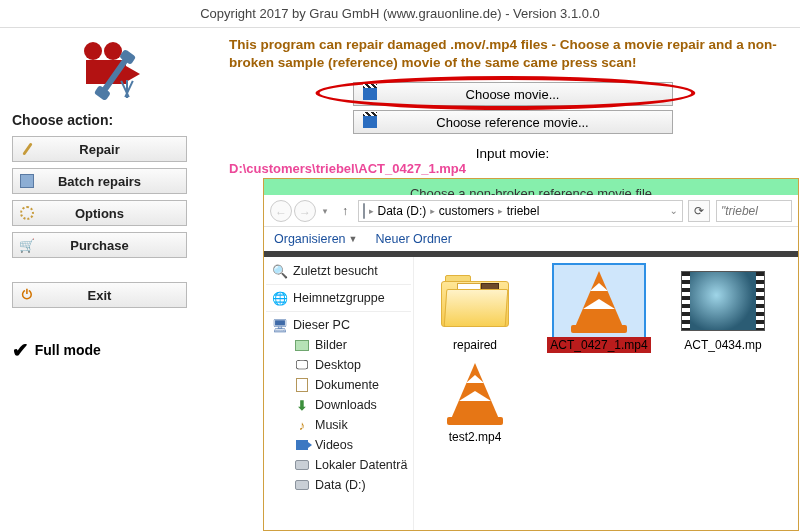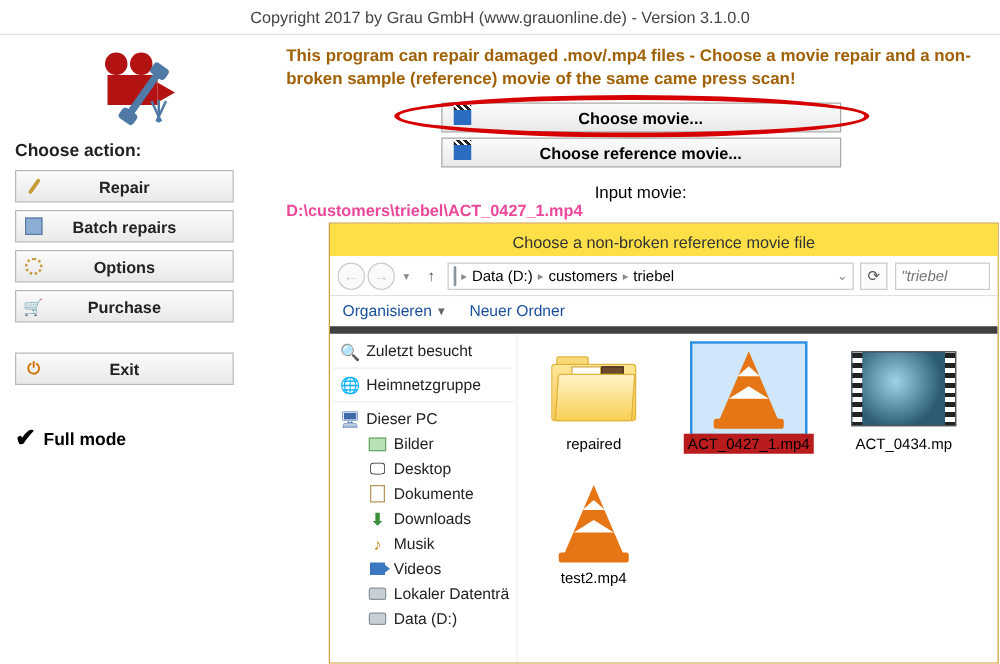--- a/index.html
+++ b/index.html
@@ -40,52 +40,52 @@
 
   .content { flex: 1; padding: 8px 4px 0 4px; position: relative; }
   .instructions { font-size: 13.5px; font-weight: bold; color: #a16207; line-height: 1.35; margin-bottom: 10px; }
   .btn-row { text-align: center; margin-bottom: 4px; position: relative; }
   .wide-btn {
     display: inline-flex; align-items: center; width: 320px; height: 24px;
     background: linear-gradient(#fbfbfb,#e9e9e9); border: 1px solid #a9a9a9;
     font-size: 13px; padding: 0 8px;
   }
   .wide-btn .ico { width:16px;height:16px;margin-right:10px;display:inline-flex;align-items:center;justify-content:center; }
-  .wide-btn .lbl { flex:1; margin-left:-26px;font-weight:bold; }
+  .wide-btn .lbl { flex:1; margin-left:-26px; }
   .red-oval {
     position:absolute; width:380px; height:34px; border:4px solid #d60000;
     border-radius:50%/50%; left:50%; transform:translateX(-52%); top:-6px; pointer-events:none;
   }
   .input-movie-label { font-weight:normal; font-size:13.5px; margin-top:12px;text-align:center; }
   .input-movie-path { font-size:13px; color:#ec4899; margin-bottom:4px;font-weight:bold; }
 
   
   .filedlg {
     position:absolute; left:263px; top:178px; width:536px; height:353px;
     border:1px solid #d0a040; display:flex; flex-direction:column; background:#fff;
   }
-  .filedlg-title { height:26px; background:#fde047; color:#333; text-align:center; font-size:13px; line-height:30px; }
+  .filedlg-title { height:16px; background:#86efac; color:#333; text-align:center; font-size:13px; line-height:30px; }
   .filedlg-nav { height:32px; background:#fff; border-bottom:1px solid #e0e0e0; display:flex; align-items:center; padding:0 6px; gap:2px; font-size:12px; }
   .navbtn { width:22px;height:22px;border:1px solid #ccc;border-radius:50%;display:inline-flex;align-items:center;justify-content:center;color:#888;font-size:12px;background:#fafafa; }
   .navbtn.dis { color:#ccc; }
   .updown { width:14px;height:22px;display:inline-flex;align-items:center;justify-content:center;color:#888;font-size:9px; }
   .upbtn { width:22px;height:22px;display:inline-flex;align-items:center;justify-content:center;color:#555;font-size:12px;}
   .breadcrumb { flex:1; height:22px; border:1px solid #ccc; display:flex; align-items:center; padding:0 4px; gap:2px; font-size:12px; background:#fff; }
   .breadcrumb .sep { color:#888; font-size:9px; padding:0 2px; }
   .reload { width:22px;height:22px;border:1px solid #ccc;display:inline-flex;align-items:center;justify-content:center;color:#555;font-size:12px;background:#fafafa; margin-left:3px;}
   .searchbox { width:76px;height:22px;border:1px solid #ccc;font-size:12px;color:#888;padding:0 4px;margin-left:4px;font-style:italic;}
   .filedlg-toolbar { height:30px;background:#fff;border-bottom:6px solid #404040;display:flex;align-items:center;padding:0 10px;gap:18px;font-size:12.5px;color:#1a4f9c; }
   .filedlg-toolbar .item { display:inline-flex; align-items:center; gap:3px;}
   .filedlg-body { flex:1; display:flex; overflow:hidden; }
   .tree { width:150px; border-right:1px solid #eee; padding:4px 2px; font-size:12.5px; overflow:hidden;}
   .tree .node { display:flex; align-items:center; gap:5px; padding:2px 0 2px 6px; color:#222; white-space:nowrap;}
   .tree .node.sub { padding-left: 28px; }
   .tree .ticon { width:16px;height:16px;display:inline-flex;align-items:center;justify-content:center;font-size:13px; }
   .tree hr { border:none;border-top:1px solid #eee;margin:3px 0; }
-  .files { flex:1; padding:8px 6px; display:flex; flex-wrap:wrap; align-content:flex-start; gap:19px 14px;}
+  .files { flex:1; padding:8px 6px; display:flex; flex-wrap:wrap; align-content:flex-start; gap:4px 14px;}
   .file-item { width:110px; display:flex; flex-direction:column; align-items:center; font-size:12px; }
   .file-item.selected .thumb { outline:2px solid #2e90e5; background:#cfe6fb; }
   .file-item.selected .fname { background:#b91c1c; }
   .file-item .thumb { width:90px;height:72px;display:flex;align-items:center;justify-content:center; padding:3px;}
   .file-item .fname { padding:1px 3px; max-width:100%; text-align:center; white-space:nowrap; overflow:hidden; text-overflow:ellipsis;}
   
   .folder-draw { width:68px;height:56px;position:relative; }
   .folder-back { position:absolute;left:0;top:8px;width:68px;height:46px;background:linear-gradient(#ffe696,#f7c94d);border:1px solid #e1b23c;border-radius:3px; }
   .folder-tab { position:absolute;left:4px;top:2px;width:26px;height:10px;background:#f7d977;border:1px solid #e1b23c;border-radius:2px 2px 0 0; }
   .folder-front { position:absolute; left:4px; top:16px; width:62px; height:38px; background:linear-gradient(#fff2c7,#f8d055); border:1px solid #e1b23c; border-radius:2px; transform:skewX(-4deg);}

